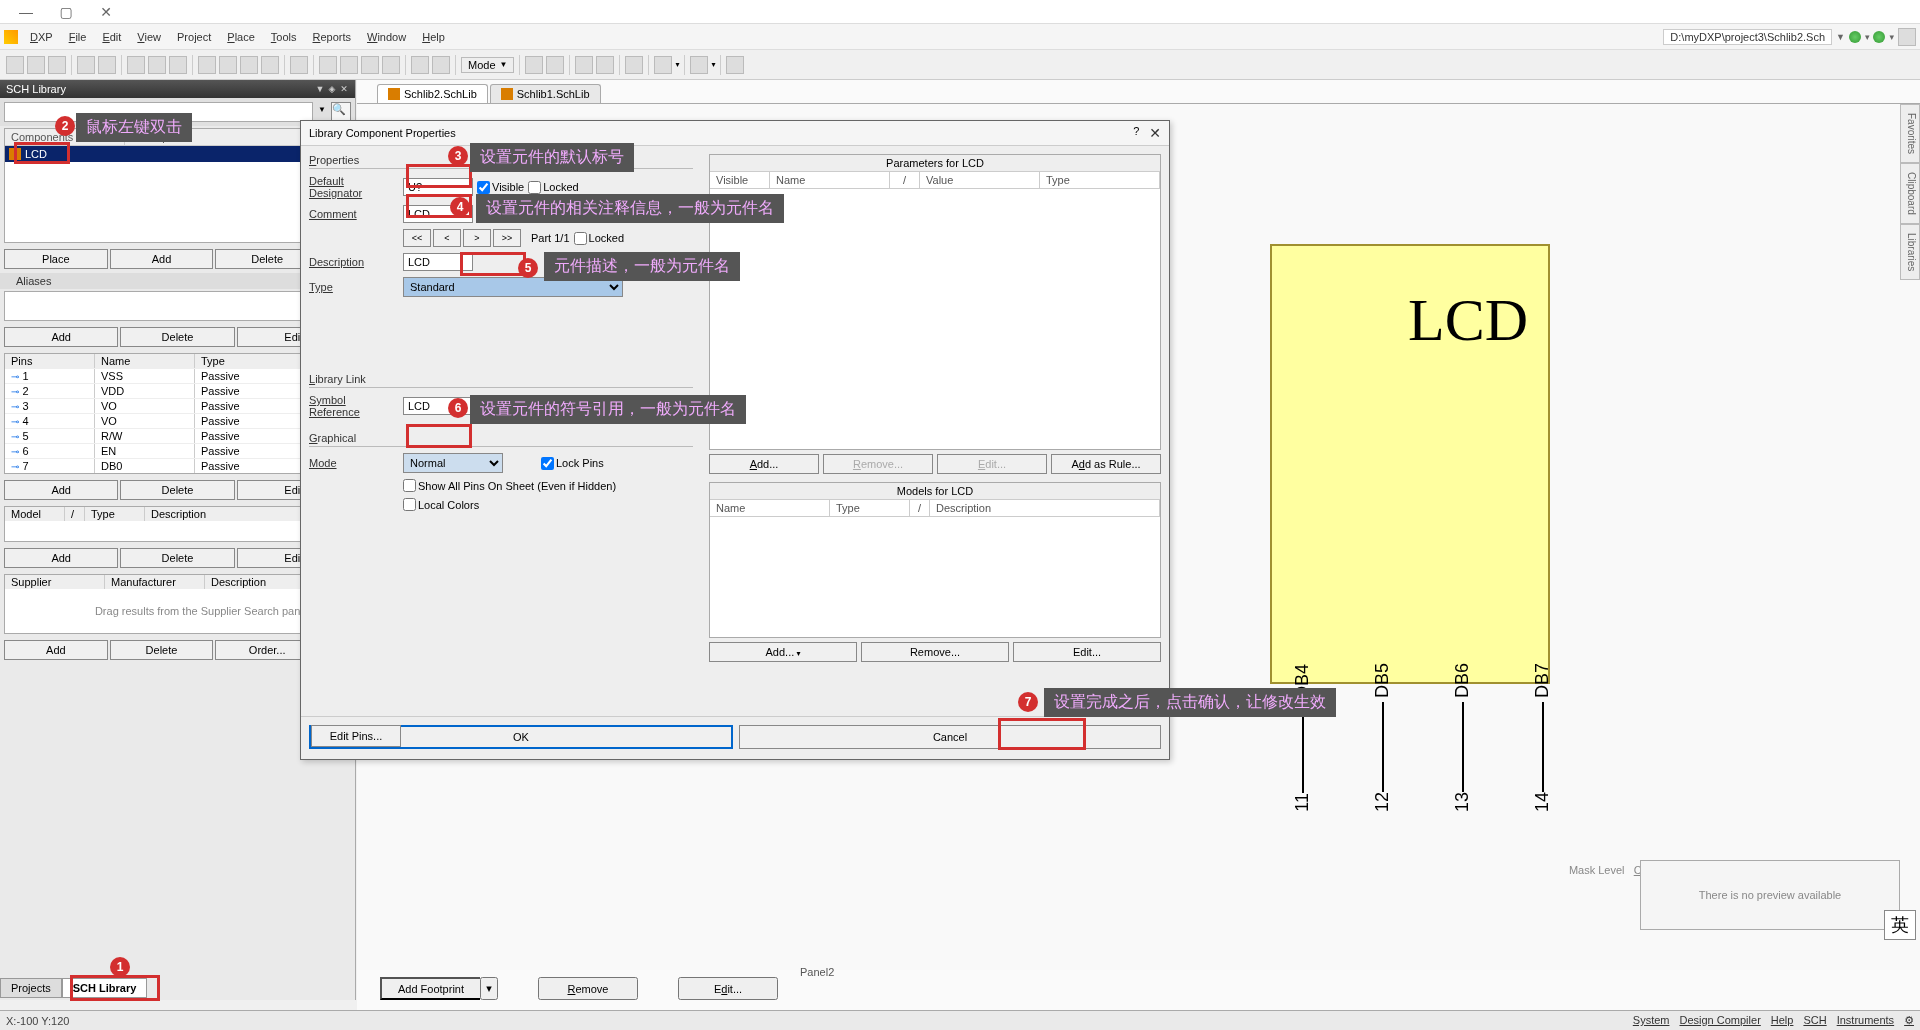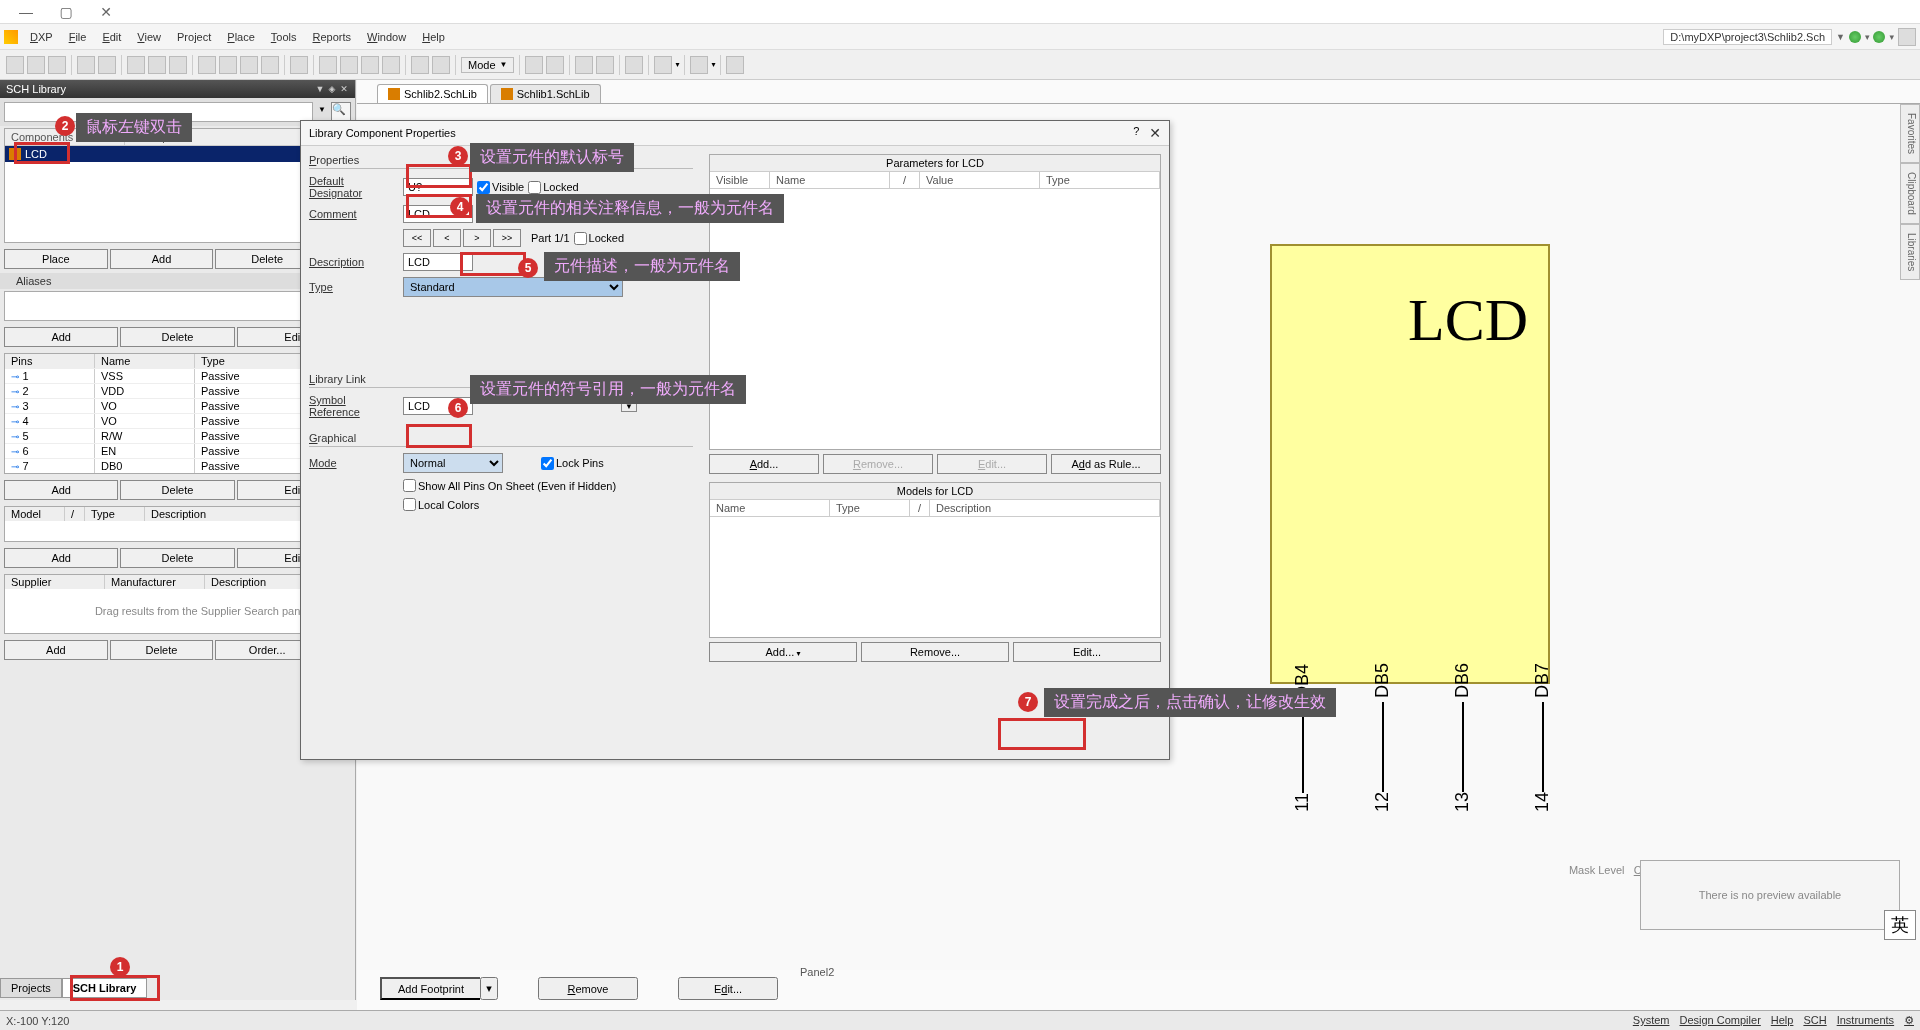--- a/index.html
+++ b/index.html
@@ -505,20 +505,25 @@
         </div>
         <div style="height:120px;"></div>
       </div>
       <div class="param-btns">
         <button class="split">Add...</button>
         <button>Remove...</button>
         <button>Edit...</button>
       </div>
     </div>
   </div>
+  <div class="dlg-footer">
+    <button style="position:absolute;left:10px;width:90px;">Edit Pins...</button>
+    <button class="ok">OK</button>
+    <button>Cancel</button>
+  </div>
 </div>
 
 <div class="annot-badge" style="left:110px;top:957px;">1</div>
 <div class="annot-box" style="left:70px;top:975px;width:90px;height:26px;"></div>
 
 <div class="annot-badge" style="left:55px;top:116px;">2</div>
 <div class="annot-box" style="left:14px;top:142px;width:56px;height:22px;"></div>
 <div class="annot-label" style="left:76px;top:113px;">鼠标左键双击</div>
 
 <div class="annot-badge" style="left:448px;top:146px;">3</div>
@@ -528,17 +533,17 @@
 <div class="annot-badge" style="left:450px;top:197px;">4</div>
 <div class="annot-box" style="left:406px;top:194px;width:66px;height:24px;"></div>
 <div class="annot-label" style="left:476px;top:194px;">设置元件的相关注释信息，一般为元件名</div>
 
 <div class="annot-badge" style="left:518px;top:258px;">5</div>
 <div class="annot-box" style="left:460px;top:252px;width:66px;height:24px;"></div>
 <div class="annot-label" style="left:544px;top:252px;">元件描述，一般为元件名</div>
 
 <div class="annot-badge" style="left:448px;top:398px;">6</div>
 <div class="annot-box" style="left:406px;top:424px;width:66px;height:24px;"></div>
-<div class="annot-label" style="left:470px;top:375px;">设置元件的符号引用，一般为元件名</div>
+<div class="annot-label" style="left:470px;top:395px;">设置元件的符号引用，一般为元件名</div>
 
 <div class="annot-badge" style="left:1018px;top:692px;">7</div>
 <div class="annot-box" style="left:998px;top:718px;width:88px;height:32px;"></div>
 <div class="annot-label" style="left:1044px;top:688px;">设置完成之后，点击确认，让修改生效</div>
 
 </body></html>

